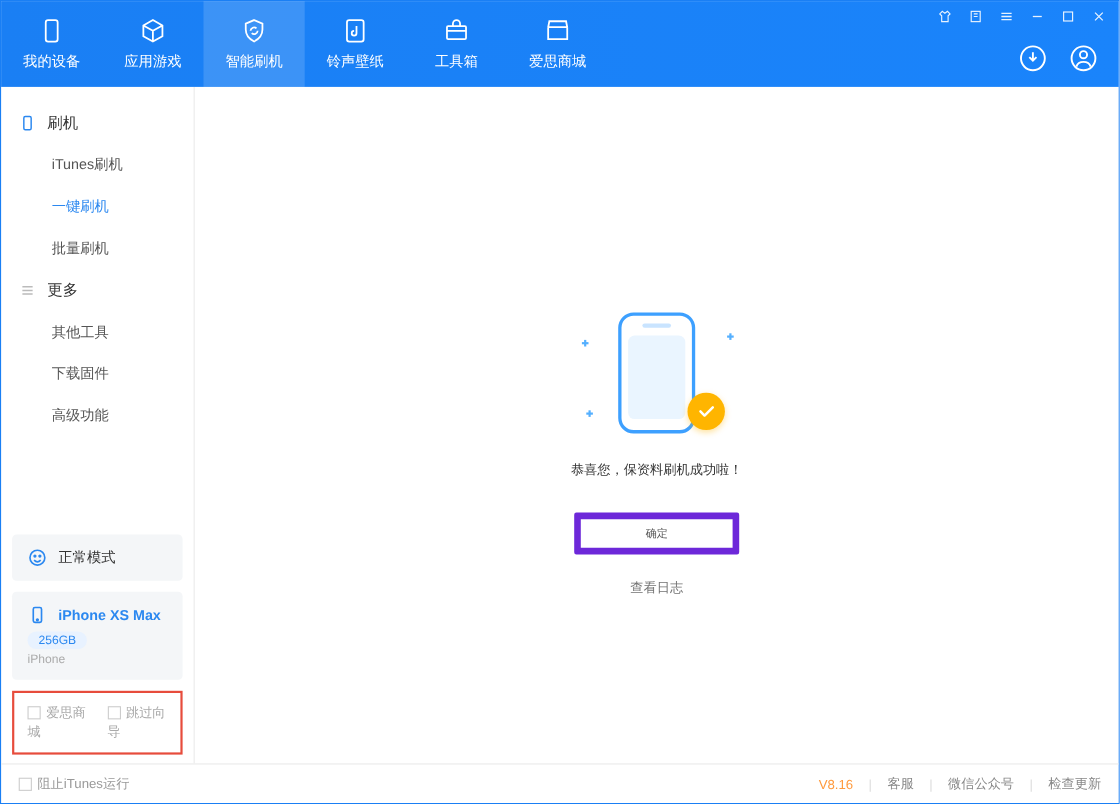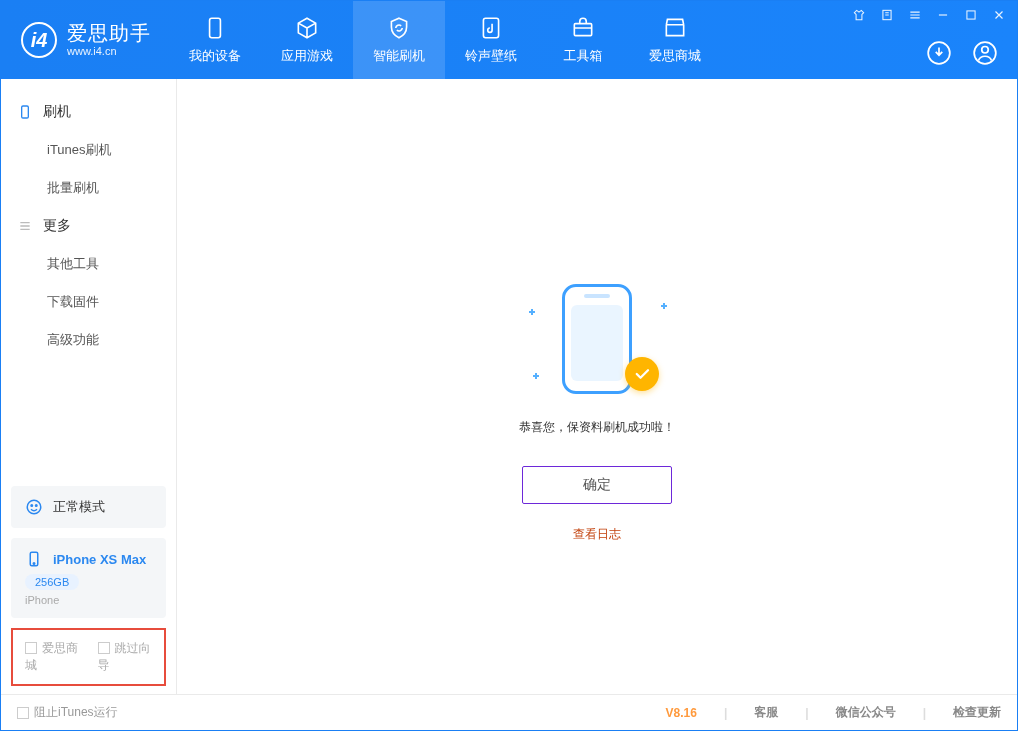--- a/index.html
+++ b/index.html
@@ -61,44 +61,37 @@
 .phone-body { width:70px; height:110px; border:3px solid #3da0ff; border-radius:14px; background:#fff; position:relative; }
 .phone-body::before { content:""; position:absolute; top:7px; left:50%; transform:translateX(-50%); width:26px; height:4px; background:#c9e4ff; border-radius:3px; }
 .phone-screen { position:absolute; top:18px; left:6px; right:6px; bottom:10px; background:#eaf5ff; border-radius:6px; }
 .check-badge { position:absolute; right:-2px; bottom:8px; width:34px; height:34px; border-radius:50%; background:#ffb500; display:flex; align-items:center; justify-content:center; box-shadow:0 2px 6px rgba(255,181,0,.4); }
 .sparkle { position:absolute; width:6px; height:6px; }
 .sparkle.s1 { left:-8px; top:30px; } .sparkle.s2 { right:-10px; top:24px; } .sparkle.s3 { left:-4px; bottom:20px; }
 .sparkle::before, .sparkle::after { content:""; position:absolute; background:#55b0ff; }
 .sparkle::before { left:2px; top:0; width:2px; height:6px; } .sparkle::after { left:0; top:2px; width:6px; height:2px; }
 
 .success-text { font-size:12px; color:#333; margin-bottom:30px; }
-.ok-btn { width:150px; height:38px; border:1px solid #6d28d9; background:#fff; font-size:14px; color:#555; border-radius:2px; cursor:pointer; margin-bottom:22px; }
-.log-link { font-size:12px; color:#c2410c; cursor:pointer; }
+.ok-btn { width:150px; height:38px; border:6px solid #6d28d9; background:#fff; font-size:10px; color:#555; border-radius:2px; cursor:pointer; margin-bottom:22px; }
+.log-link { font-size:12px; color:#737373; cursor:pointer; }
 
 
 .footer { height:36px; border-top:1px solid #eaeaea; display:flex; align-items:center; padding:0 16px; font-size:12px; color:#999; }
 .footer .chk-line { display:flex; align-items:center;text-align:center; }
-.footer-right { margin-left:auto; display:flex; align-items:center; gap:27px;font-weight:bold; }
+.footer-right { margin-left:auto; display:flex; align-items:center; gap:14px; }
 .footer-right .sep { color:#ddd; }
 .ver { color:#ff9a3d; }
 .footer-right span[data-interactable="true"] { cursor:pointer; color:#888; }
 </style>
 </head>
 <body>
 
 <div class="window" data-interactable="false">
 
   <div class="header" data-interactable="false">
-    <div class="logo-area" data-interactable="false">
-      <div class="logo-ic" data-interactable="false">i4</div>
-      <div class="logo-text">
-        <div class="logo-cn" data-interactable="false">爱思助手</div>
-        <div class="logo-en" data-interactable="false">www.i4.cn</div>
-      </div>
-    </div>
     <div class="tabs" data-interactable="false">
       <div class="tab" data-interactable="true">
         <svg data-interactable="false" viewBox="0 0 24 24" fill="none" stroke="#fff" stroke-width="1.5">
             <rect x="7" y="3" width="10" height="18" rx="2"></rect>
           </svg>
         <span data-interactable="false">我的设备</span>
       </div>
       <div class="tab" data-interactable="true">
         <svg data-interactable="false" viewBox="0 0 24 24" fill="none" stroke="#fff" stroke-width="1.5">
             <path d="M12 3l8 4.5v9L12 21l-8-4.5v-9L12 3z M4 7.5l8 4.5 8-4.5 M12 12v9"></path>
@@ -188,20 +181,21 @@
   <div class="body" data-interactable="false">
     <div class="sidebar" data-interactable="false">
       <div class="side-list">
         <div class="group-head" data-interactable="true">
           <svg class="gi" data-interactable="false" viewBox="0 0 24 24" fill="none" stroke="currentColor" stroke-width="2">
               <rect x="7" y="3" width="10" height="18" rx="2"></rect>
             </svg>
           <span data-interactable="false">刷机</span>
         </div>
         <div class="sub-item" data-interactable="true">iTunes刷机</div>
+        <div class="sub-item active" data-interactable="true">一键刷机</div>
         <div class="sub-item" data-interactable="true">批量刷机</div>
 
         <div class="group-head" data-interactable="true">
           <svg class="gi" data-interactable="false" viewBox="0 0 24 24" fill="none" stroke="#bbb" stroke-width="2">
               <path d="M5 7h14M5 12h14M5 17h14"></path>
             </svg>
           <span data-interactable="false">更多</span>
         </div>
         <div class="sub-item" data-interactable="true">其他工具</div>
         <div class="sub-item" data-interactable="true">下载固件</div>

